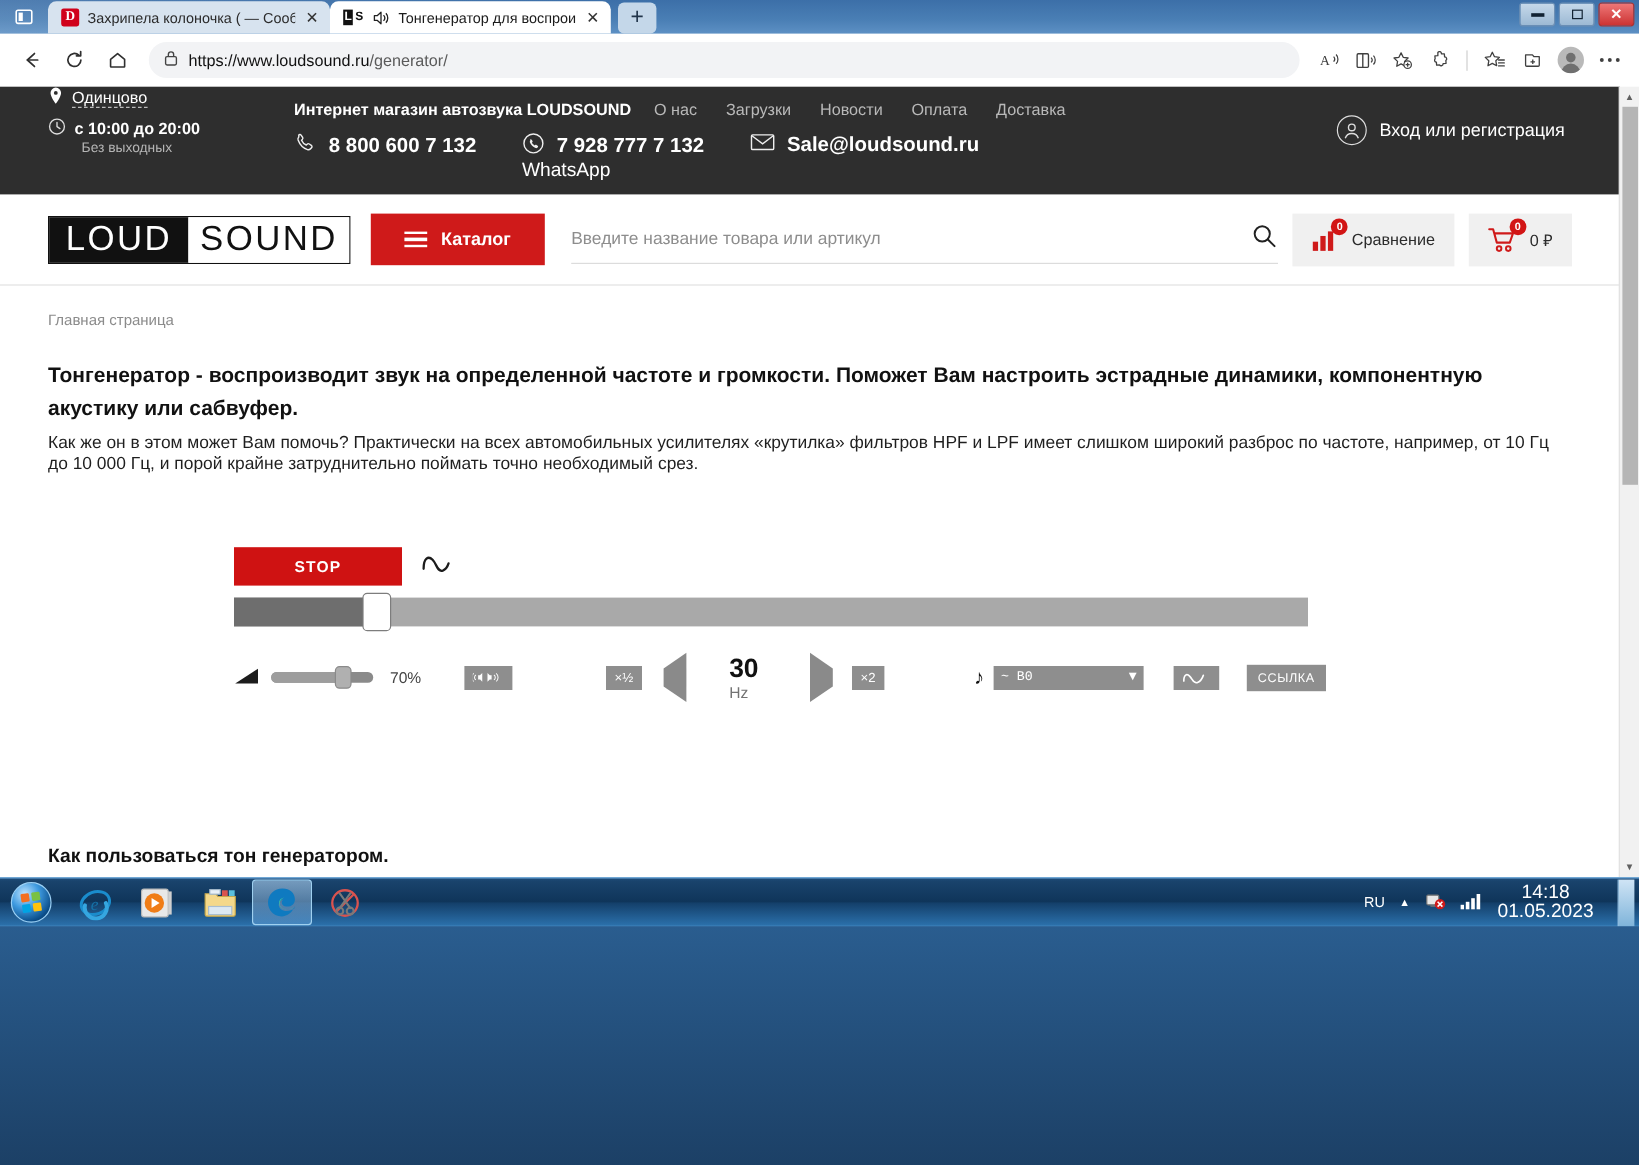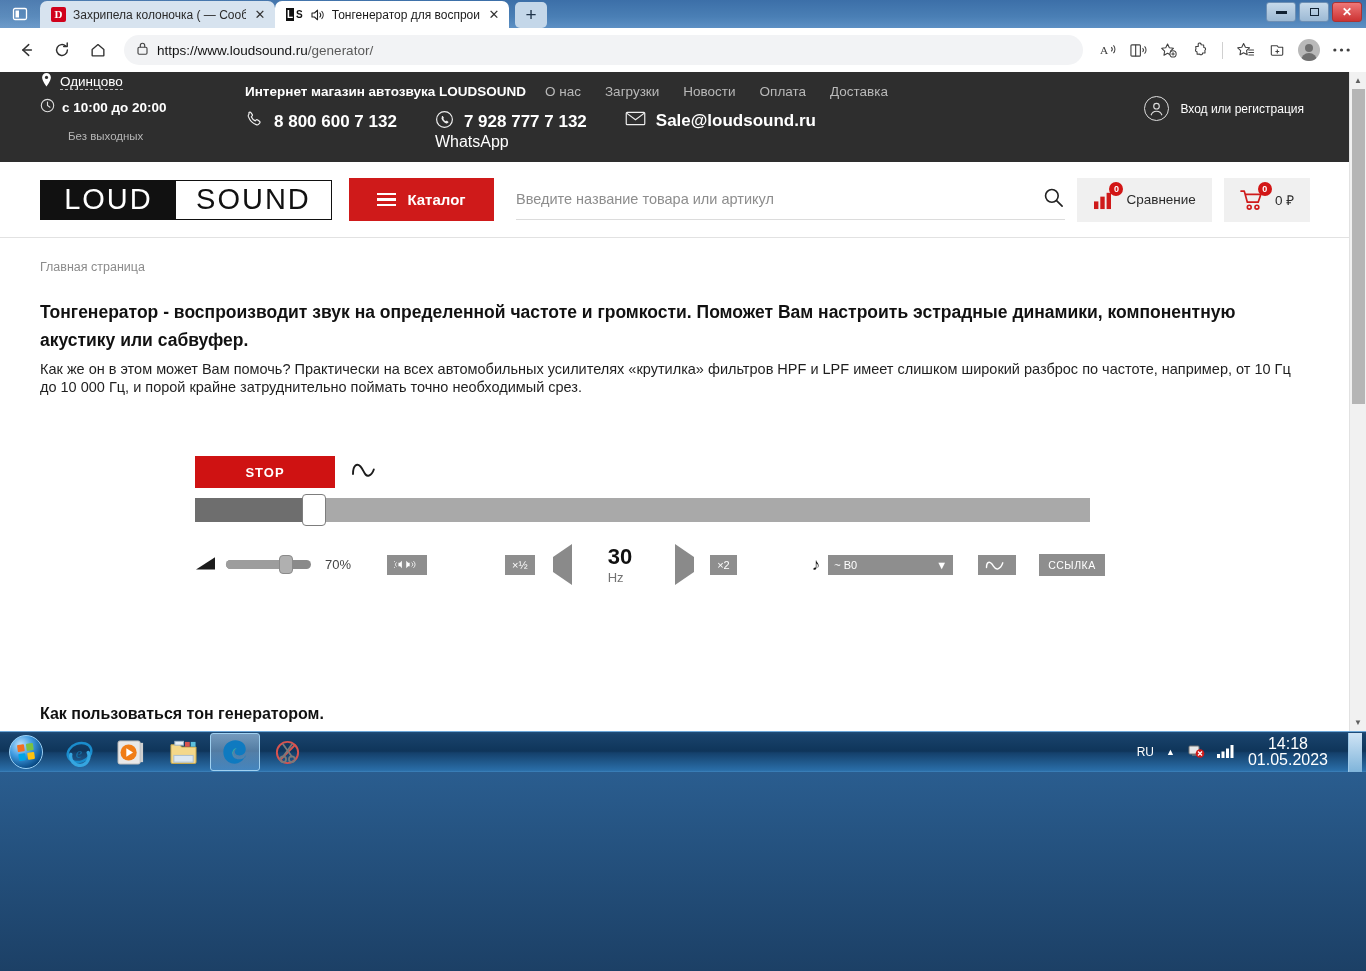--- a/index.html
+++ b/index.html
@@ -82,33 +82,33 @@
 
   
   .viewport { position: relative; height: 659px; overflow: hidden; background:#fff; }
   .page { width: 1350px; }
 
   .topbar { background: #2e2e2e; color: #fff; height: 90px; position: relative; }
   .topbar-inner { width: 1270px; margin: 0 auto; position: relative; }
   .loc-row { display:flex; align-items:center; gap:7px; font-size:13.5px; }
   .loc-row .city { border-bottom: 1px dashed #bbb; }
   .hours { display:flex; align-items:center; gap:7px; margin-top:7px; font-size:13.5px; font-weight: bold;}
-  .nowknd { font-size: 11.5px; color: #b5b5b5; margin-left: 28px; margin-top:14px;}
+  .nowknd { font-size: 11.5px; color: #b5b5b5; margin-left: 28px; margin-top:2px;}
   .shopname { position:absolute; left:205px; top:12px; font-size:13.5px; font-weight:bold; }
   .topnav { position:absolute; left:505px; top:12px; display:flex; gap:24px; font-size:13.5px; color:#b9b9b9;}
   .phones { position:absolute; left:205px; top:38px; display:flex; align-items:flex-start; gap:38px; }
   .ph { display:flex; align-items:center; gap:10px; }
   .ph .num { font-size:17px; font-weight:bold; }
   .phwrap{display:flex;flex-direction:column;}
-  .login { position:absolute; right:6px; top:24px; display:flex; align-items:center; gap:11px; font-size:12px; }
+  .login { position:absolute; right:6px; top:24px; display:flex; align-items:center; gap:11px; font-size:15px; }
   .circ-user { width:25px;height:25px;border:1.4px solid #ddd;border-radius:50%;position:relative;}
 
   .headbar { height: 76px; background:#fff; border-bottom:1px solid #e2e2e2;}
   .headbar-inner { width:1270px; margin:0 auto; display:flex; align-items:center; height:100%; gap:0; }
-  .logo { width:292px; height:40px; display:flex; border:1px solid #111; }
+  .logo { width:252px; height:40px; display:flex; border:1px solid #111; }
   .logo .l { background:#111; color:#fff; flex:1; display:flex;align-items:center;justify-content:center;
              font-size:29px; letter-spacing:2px; font-family:"Liberation Sans", sans-serif;}
   .logo .r { background:#fff; color:#111; flex:1.15; display:flex;align-items:center;justify-content:center;
              font-size:29px; letter-spacing:2px;}
   .catalog { width:145px;height:43px;background:#cf1a1a;color:#fff;display:flex;align-items:center;
              justify-content:center;gap:11px;font-size:15px;font-weight:bold; margin-left:17px;}
   .burger{display:flex;flex-direction:column;gap:3px;}
   .burger i{display:block;width:19px;height:2.5px;background:#fff;}
   .searchwrap { flex:1; margin-left:22px; height:40px; display:flex; align-items:center;
                 border-bottom:1px solid #dcdcdc; }
@@ -506,21 +506,21 @@
             </span>
 
             <span style="margin-left:47px;">
               <span class="tri tri-r"></span>
             </span>
 
             <span class="gbtn" style="margin-left:16px;">×2</span>
 
             <span style="margin-left:75px;font-size:17px;color:#111;">♪</span>
 
-            <span class="noteselect" style="margin-left:8px;">
+            <span class="noteselect" style="margin-left:8px;font-family:Liberation Mono, monospace;">
               <span>~ B0</span>
               <span>▼</span>
             </span>
 
             <span class="gbtn" style="margin-left:25px;width:38px;">
               <svg width="24" height="12" viewBox="0 0 24 12">
                   <path d="M1.5 8.5C1.5 3.2 4 2 6.5 4.6 9 7.2 9.5 11 13 9.8c2.5-.9 4-3.5 4.8-6" fill="none" stroke="#fff" stroke-width="1.4" stroke-linecap="round"></path>
                 </svg>
             </span>
 

